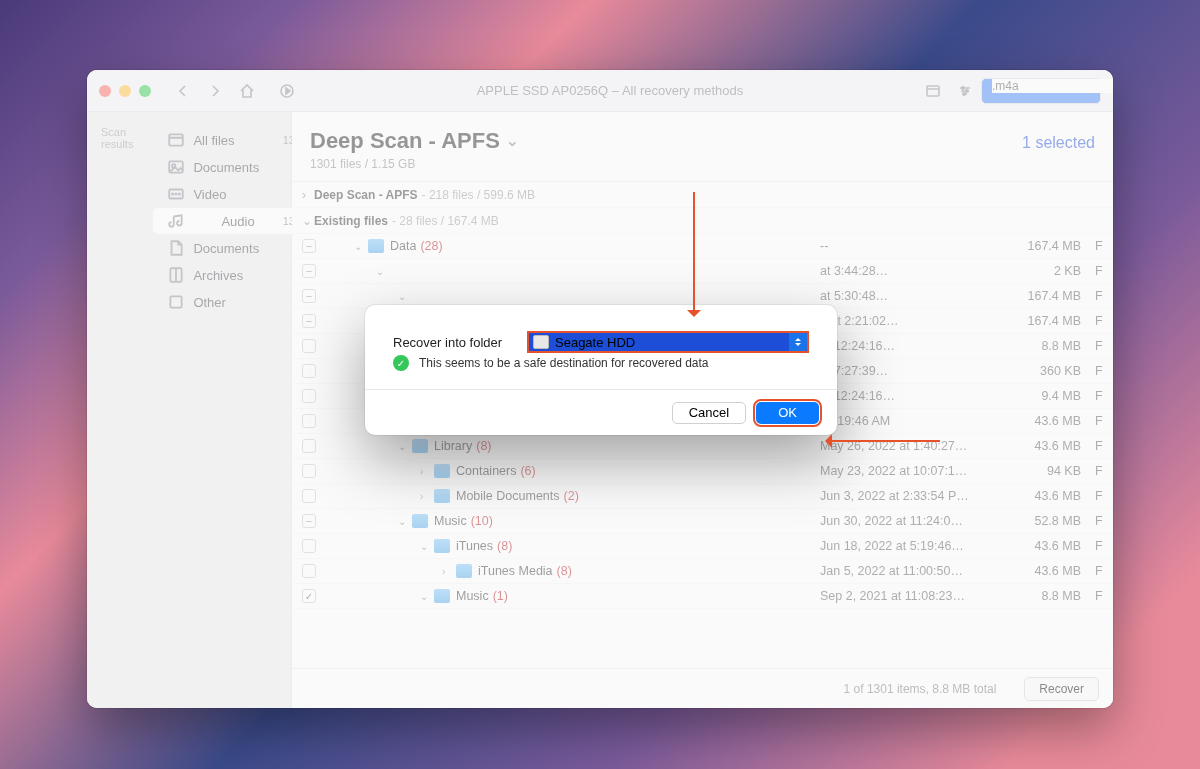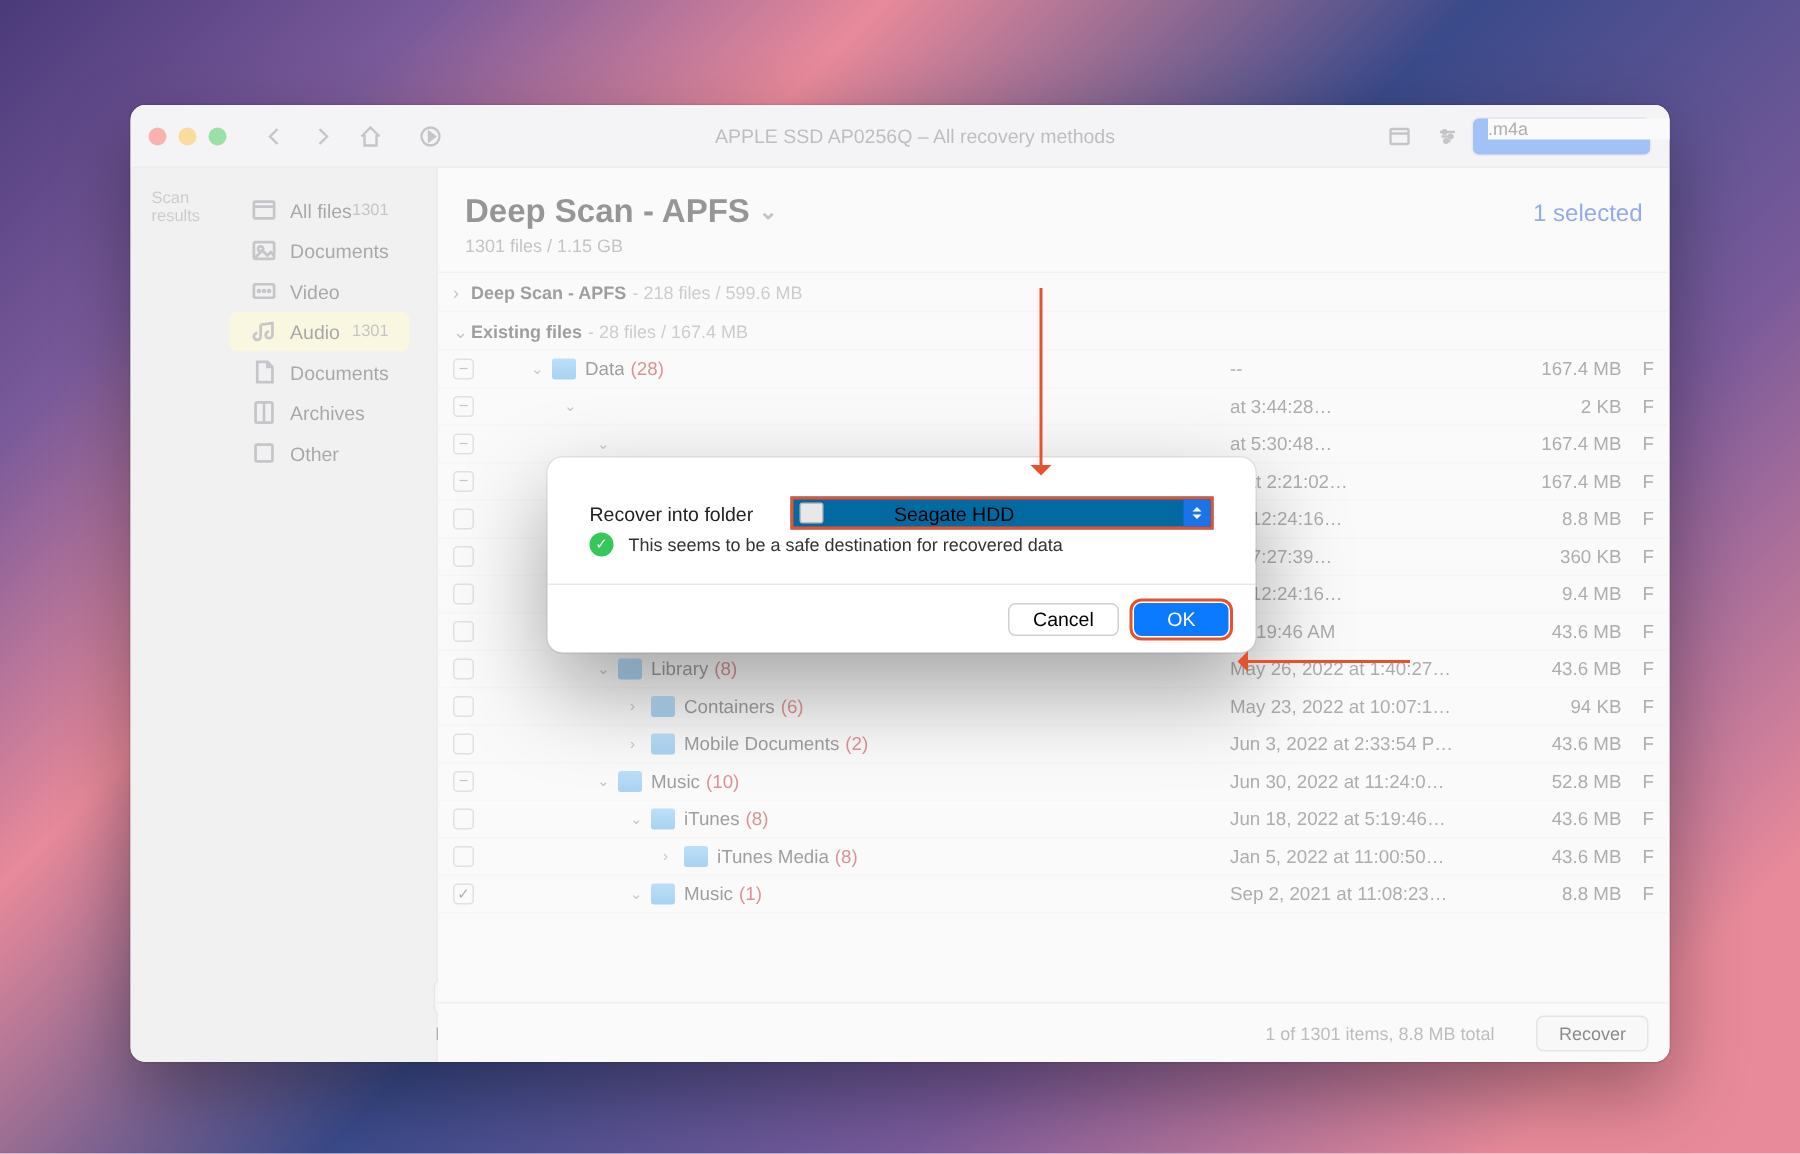--- a/index.html
+++ b/index.html
@@ -27,21 +27,21 @@
   .light.red { background:#ff5f57; } .light.yellow{background:#febc2e;} .light.green{background:#28c840;}
   .tool-btn { width:28px;height:28px;display:flex;align-items:center;justify-content:center;border-radius:5px;color:#8a8a8e;margin:0 2px;}
   .tool-btn svg{width:16px;height:16px;}
   .title { flex:1; text-align:center; font-size:13px; color:#7a7a7e; font-weight:500;}
   .search { display:flex;align-items:flex-start;width:120px;height:26px;background:#3b82f6;border:1px solid #dcdcde;border-radius:5px;padding:0 6px;}
   .search input{border:none;outline:none;flex:1;font-size:12px;color:#555;}
   .body{flex:1;display:flex;min-height:0;}
   .sidebar{width:205px;background:#eceaeb;border-right:1px solid #e0e0e0;display:flex;padding-top:14px;}
   .side-title{font-size:11px;color:#9a9a9e;padding:0 14px 6px;}
   .side-item{display:flex;align-items:center;height:26px;padding:0 14px;font-size:13px;color:#4a4a4c;border-radius:5px;margin:1px 6px;}
-  .side-item.sel{background:#fef9c3;}
+  .side-item.sel{background:#ffffff;gap:28px;}
   .side-item .ico{width:18px;height:16px;margin-right:8px;color:#8a8a92;display:flex;align-items:center;justify-content:center;}
   .side-item .badge{margin-left:auto;font-size:11px;color:#8a8a8e;}
   .side-foot{margin-top:auto;padding:10px;}
   .show-finder{width:100%;height:24px;background:#f5f5f6;border:1px solid #d8d8da;border-radius:5px;font-size:12px;color:#555;}
   .main{flex:1;display:flex;flex-direction:column;background:#fff;min-width:0;}
   .main-head{padding:16px 18px 10px;display:flex;align-items:flex-start;border-bottom:1px solid #eee;}
   .main-head h1{font-size:22px;font-weight:700;color:#222;display:flex;align-items:center;gap:6px;}
   .sub{font-size:12px;color:#888;margin-top:3px;}
   .selected{margin-left:auto;color:#1d4ed8;font-size:16px;padding-top:6px;}
   .cols{display:flex;align-items:center;height:24px;font-size:11px;color:#888;border-bottom:1px solid #eee;padding-right:10px;}
@@ -73,21 +73,21 @@
   .footer{height:40px;border-top:1px solid #e8e8e8;display:flex;align-items:center;padding:0 14px;font-size:12px;color:#777;}
   .recover{margin-left:28px;height:24px;padding:0 14px;border:1px solid #d0d0d4;border-radius:5px;background:#fafafa;font-size:12px;}
   .modal{
     position:absolute;left:365px;top:305px;width:472px;z-index:20;
     background:#fff;border-radius:10px;box-shadow:0 25px 60px rgba(0,0,0,.35),0 0 0 1px rgba(0,0,0,.06);
     overflow:hidden;
   }
   .modal-body{padding:26px 28px 18px;}
   .form-row{display:flex;align-items:center;margin-bottom:2px;}
   .form-lab{font-size:13px;color:#222;width:134px;}
-  .combo{flex:1;height:22px;border:2.5px solid #e6522c;background:#0369a1;display:flex;align-items:center;padding:0 2px 0 4px;font-size:13px;position:relative;gap:41px;}
+  .combo{flex:1;height:22px;border:2.5px solid #e6522c;background:#1d4ed8;display:flex;align-items:center;padding:0 2px 0 4px;font-size:13px;position:relative;}
   .combo .drive{width:16px;height:14px;background:#e8e8e8;border:1px solid #bbb;border-radius:2px;margin-right:6px;}
   .combo .chev{position:absolute;right:0;top:0;bottom:0;width:18px;background:#1a73e8;display:flex;flex-direction:column;align-items:center;justify-content:center;border-radius:0 2px 2px 0;}
   .combo .chev::before{content:"";border:3px solid transparent;border-bottom-color:#fff;margin-bottom:1px;}
   .combo .chev::after{content:"";border:3px solid transparent;border-top-color:#fff;margin-top:1px;}
   .info{display:flex;align-items:center;gap:10px;font-size:12px;color:#333;}
   .checkcirc{width:16px;height:16px;border-radius:50%;background:#34c759;display:flex;align-items:center;justify-content:center;color:#fff;font-size:10px;}
   .modal-foot{border-top:1px solid #e8e8e8;height:46px;display:flex;align-items:center;justify-content:flex-end;gap:10px;padding:0 18px;}
   .btn{height:22px;padding:0 16px;border-radius:5px;font-size:13px;border:1px solid #d0d0d4;background:#fff;}
   .btn.ok{background:#0a7aff;color:#fff;border:none;outline:2.5px solid #e6522c;outline-offset:1px;padding:0 22px;}
   .arrow-v{position:absolute;background:#e6522c;z-index:25;}

